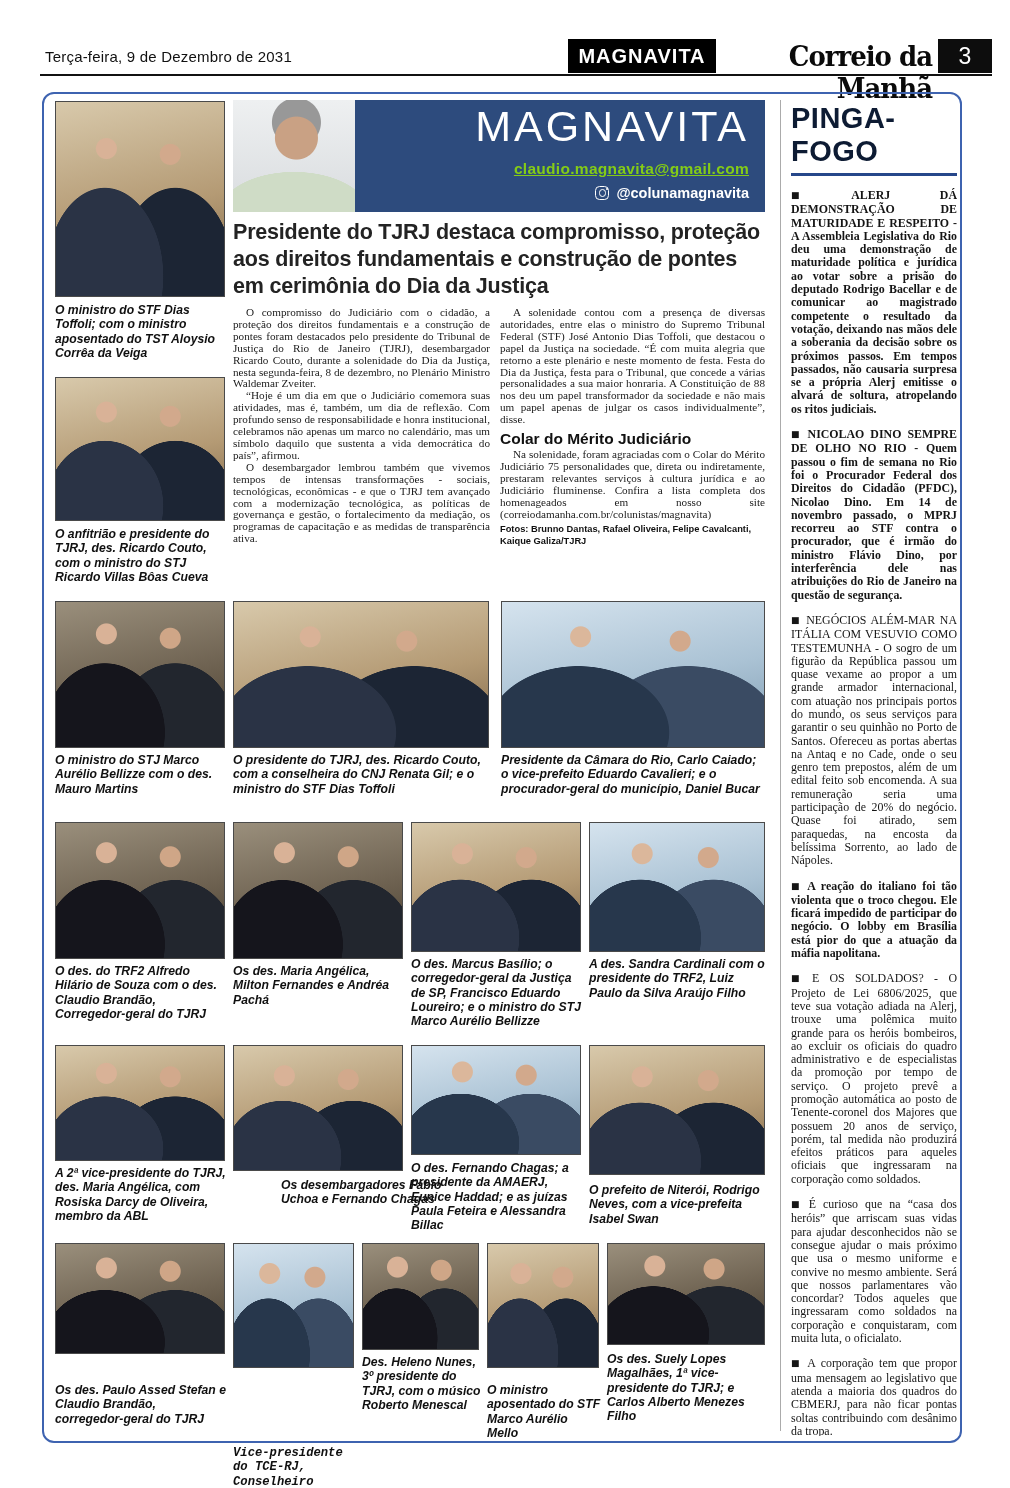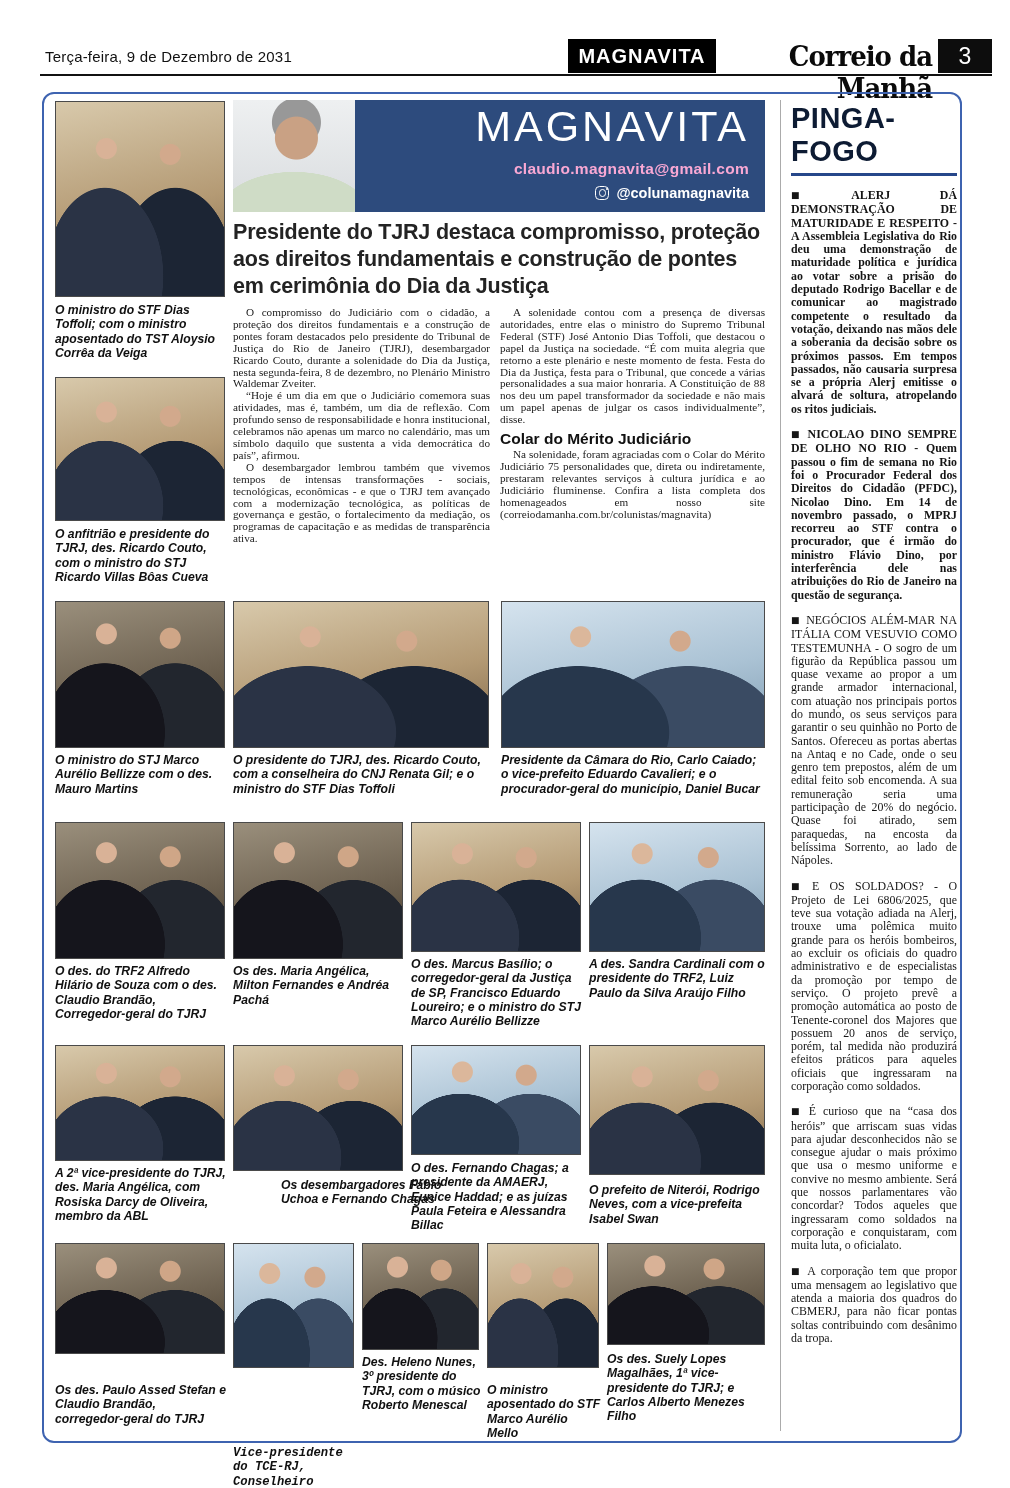--- a/index.html
+++ b/index.html
@@ -51,22 +51,22 @@
     radial-gradient(circle at 52% 34%, #c9a184 0 21px, transparent 22px),
     radial-gradient(circle at 52% 20%, #989898 0 24px, transparent 25px),
     radial-gradient(ellipse 62% 38% at 50% 102%, #cfdcc6 0 99%, transparent 100%),
     linear-gradient(#eef0f1,#d9dcdf); border:none; }
 
   
   .mag-block { left:233px; top:100px; width:532px; height:112px; background:#2d4b7d; }
   .mag-head { position:absolute; left:0; top:0; width:122px; height:112px; }
   .mag-title { position:absolute; right:16px; top:2px; color:#fff;
     font-size:43px; font-weight:400; letter-spacing:3px; }
-  .mag-email { position:absolute; right:16px; top:60px; color:#f9a8d4;
-    font-size:15.5px; font-weight:700; letter-spacing:.3px; }
+  .mag-email { position:absolute; right:16px; top:60px; color:#84cc16;
+    font-size:15.5px; font-weight:700; letter-spacing:.3px;text-decoration:underline; }
   .mag-insta { position:absolute; right:16px; top:85px; color:#fff;
     font-size:14.5px; font-weight:700; }
   .ig { display:inline-block; width:14px; height:14px; border:1.6px solid #fff;
     border-radius:4.5px; position:relative; vertical-align:-2px; margin-right:7px; }
   .ig::before { content:""; position:absolute; inset:2.4px; border:1.6px solid #fff; border-radius:50%; }
   .ig::after { content:""; position:absolute; top:.5px; right:.5px; width:2.2px; height:2.2px;
     background:#fff; border-radius:50%; }
 
   
   .headline { left:233px; top:219px; width:536px; font-size:21.5px; line-height:27px;
@@ -121,20 +121,21 @@
 
 <div class="abs bodycol col1">
   <p>O compromisso do Judiciário com o cidadão, a proteção dos direitos fundamentais e a construção de pontes foram destacados pelo presidente do Tribunal de Justiça do Rio de Janeiro (TJRJ), desembargador Ricardo Couto, durante a solenidade do Dia da Justiça, nesta segunda-feira, 8 de dezembro, no Plenário Ministro Waldemar Zveiter.</p>
   <p>“Hoje é um dia em que o Judiciário comemora suas atividades, mas é, também, um dia de reflexão. Com profundo senso de responsabilidade e honra institucional, celebramos não apenas um marco no calendário, mas um símbolo daquilo que sustenta a vida democrática do país”, afirmou.</p>
   <p>O desembargador lembrou também que vivemos tempos de intensas transformações - sociais, tecnológicas, econômicas - e que o TJRJ tem avançado com a modernização tecnológica, as políticas de governança e gestão, o fortalecimento da mediação, os programas de capacitação e as medidas de transparência ativa.</p>
 </div>
 <div class="abs bodycol col2">
   <p>A solenidade contou com a presença de diversas autoridades, entre elas o ministro do Supremo Tribunal Federal (STF) José Antonio Dias Toffoli, que destacou o papel da Justiça na sociedade. “É com muita alegria que retorno a este plenário e neste momento de festa. Festa do Dia da Justiça, festa para o Tribunal, que concede a várias personalidades a sua maior honraria. A Constituição de 88 nos deu um papel transformador da sociedade e não mais um papel apenas de julgar os casos individualmente”, disse.</p>
   <div class="subhead">Colar do Mérito Judiciário</div>
   <p>Na solenidade, foram agraciadas com o Colar do Mérito Judiciário 75 personalidades que, direta ou indiretamente, prestaram relevantes serviços à cultura jurídica e ao Judiciário fluminense. Confira a lista completa dos homenageados em nosso site (correiodamanha.com.br/colunistas/magnavita)</p>
+  <div class="credit">Fotos: Brunno Dantas, Rafael Oliveira, Felipe Cavalcanti, Kaique Galiza/TJRJ</div>
 </div>
 
 <div class="abs photo ph-dark" style="left:55px;top:601px;width:170px;height:147px;"></div>
 <div class="abs photo ph-warm" style="left:233px;top:601px;width:256px;height:147px;"></div>
 <div class="abs photo ph-blue" style="left:501px;top:601px;width:264px;height:147px;"></div>
 <div class="abs cap" style="left:55px;top:753px;width:172px;">O ministro do STJ Marco Aurélio Bellizze com o des. Mauro Martins</div>
 <div class="abs cap" style="left:233px;top:753px;width:258px;">O presidente do TJRJ, des. Ricardo Couto, com a conselheira do CNJ Renata Gil; e o ministro do STF Dias Toffoli</div>
 <div class="abs cap" style="left:501px;top:753px;width:266px;">Presidente da Câmara do Rio, Carlo Caiado; o vice-prefeito Eduardo Cavalieri; e o procurador-geral do município, Daniel Bucar</div>
 
 <div class="abs photo ph-dark" style="left:55px;top:822px;width:170px;height:137px;"></div>
@@ -166,16 +167,17 @@
 <div class="abs cap" style="left:487px;top:1383px;width:114px;">O ministro aposentado do STF Marco Aurélio Mello</div>
 <div class="abs cap" style="left:607px;top:1352px;width:160px;">Os des. Suely Lopes Magalhães, 1ª vice-presidente do TJRJ; e Carlos Alberto Menezes Filho</div>
 
 <div class="abs divider"></div>
 <div class="abs pinga">
   <div class="pinga-title">PINGA-FOGO</div>
   <div class="pinga-rule"></div>
   <p class="bold"><span class="sq">■</span><span>ALERJ DÁ DEMONSTRAÇÃO DE MATURIDADE E RESPEITO - </span><span>A Assembleia Legislativa do Rio deu uma demonstração de maturidade política e jurídica ao votar sobre a prisão do deputado Rodrigo Bacellar e de comunicar ao magistrado competente o resultado da votação, deixando nas mãos dele a soberania da decisão sobre os próximos passos. Em tempos passados, não causaria surpresa se a própria Alerj emitisse o alvará de soltura, atropelando os ritos judiciais.</span></p>
   <p class="bold"><span class="sq">■</span><span>NICOLAO DINO SEMPRE DE OLHO NO RIO - </span><span>Quem passou o fim de semana no Rio foi o Procurador Federal dos Direitos do Cidadão (PFDC), Nicolao Dino. Em 14 de novembro passado, o MPRJ recorreu ao STF contra o procurador, que é irmão do ministro Flávio Dino, por interferência dele nas atribuições do Rio de Janeiro na questão de segurança.</span></p>
   <p><span class="sq">■</span><span>NEGÓCIOS ALÉM-MAR NA ITÁLIA COM VESUVIO COMO TESTEMUNHA - </span><span>O sogro de um figurão da República passou um quase vexame ao propor a um grande armador internacional, com atuação nos principais portos do mundo, os seus serviços para garantir o seu quinhão no Porto de Santos. Ofereceu as portas abertas na Antaq e no Cade, onde o seu genro tem prepostos, além de um edital feito sob encomenda. A sua remuneração seria uma participação de 20% do negócio. Quase foi atirado, sem paraquedas, na encosta da belíssima Sorrento, ao lado de Nápoles.</span></p>
+  <p class="bold"><span class="sq">■</span><span></span><span>A reação do italiano foi tão violenta que o troco chegou. Ele ficará impedido de participar do negócio. O lobby em Brasília está pior do que a atuação da máfia napolitana.</span></p>
   <p><span class="sq">■</span><span>E OS SOLDADOS? - </span><span>O Projeto de Lei 6806/2025, que teve sua votação adiada na Alerj, trouxe uma polêmica muito grande para os heróis bombeiros, ao excluir os oficiais do quadro administrativo e de especialistas da promoção por tempo de serviço. O projeto prevê a promoção automática ao posto de Tenente-coronel dos Majores que possuem 20 anos de serviço, porém, tal medida não produzirá efeitos práticos para aqueles oficiais que ingressaram na corporação como soldados.</span></p>
   <p><span class="sq">■</span><span></span><span>É curioso que na “casa dos heróis” que arriscam suas vidas para ajudar desconhecidos não se consegue ajudar o mais próximo que usa o mesmo uniforme e convive no mesmo ambiente. Será que nossos parlamentares vão concordar? Todos aqueles que ingressaram como soldados na corporação e conquistaram, com muita luta, o oficialato.</span></p>
   <p><span class="sq">■</span><span></span><span>A corporação tem que propor uma mensagem ao legislativo que atenda a maioria dos quadros do CBMERJ, para não ficar pontas soltas contribuindo com desânimo da tropa.</span></p>
 </div>
 
 </body></html>

